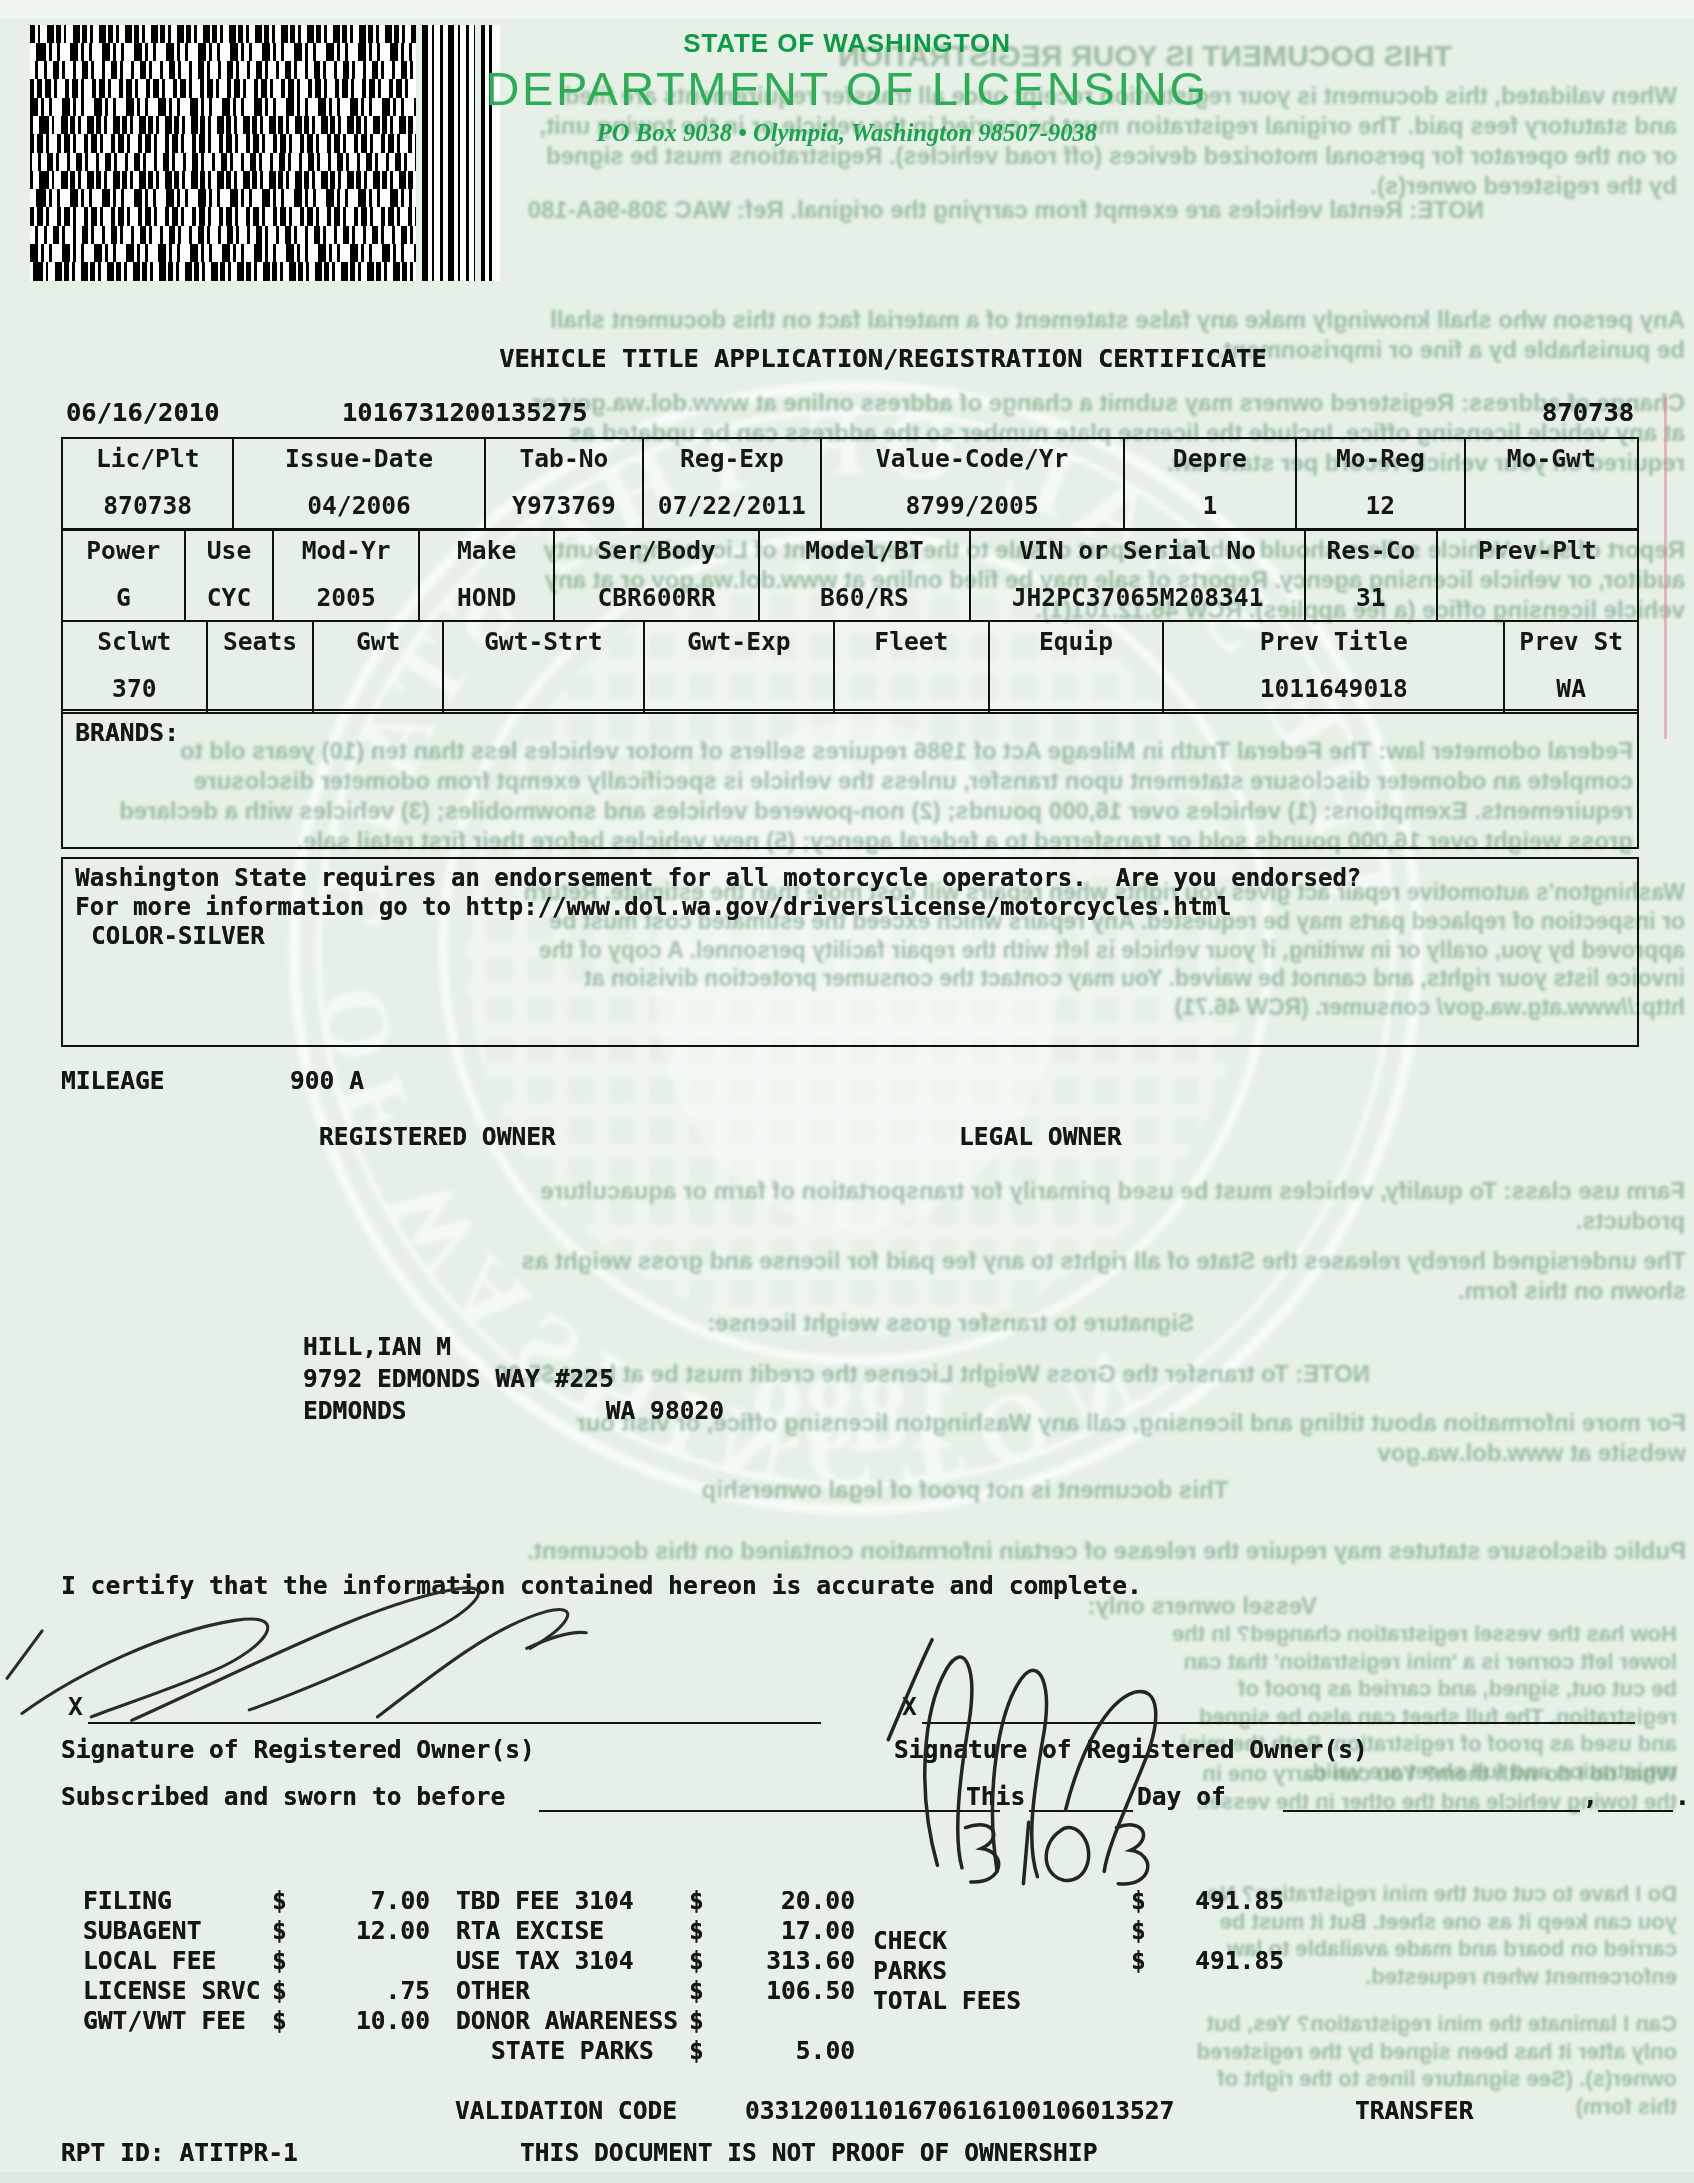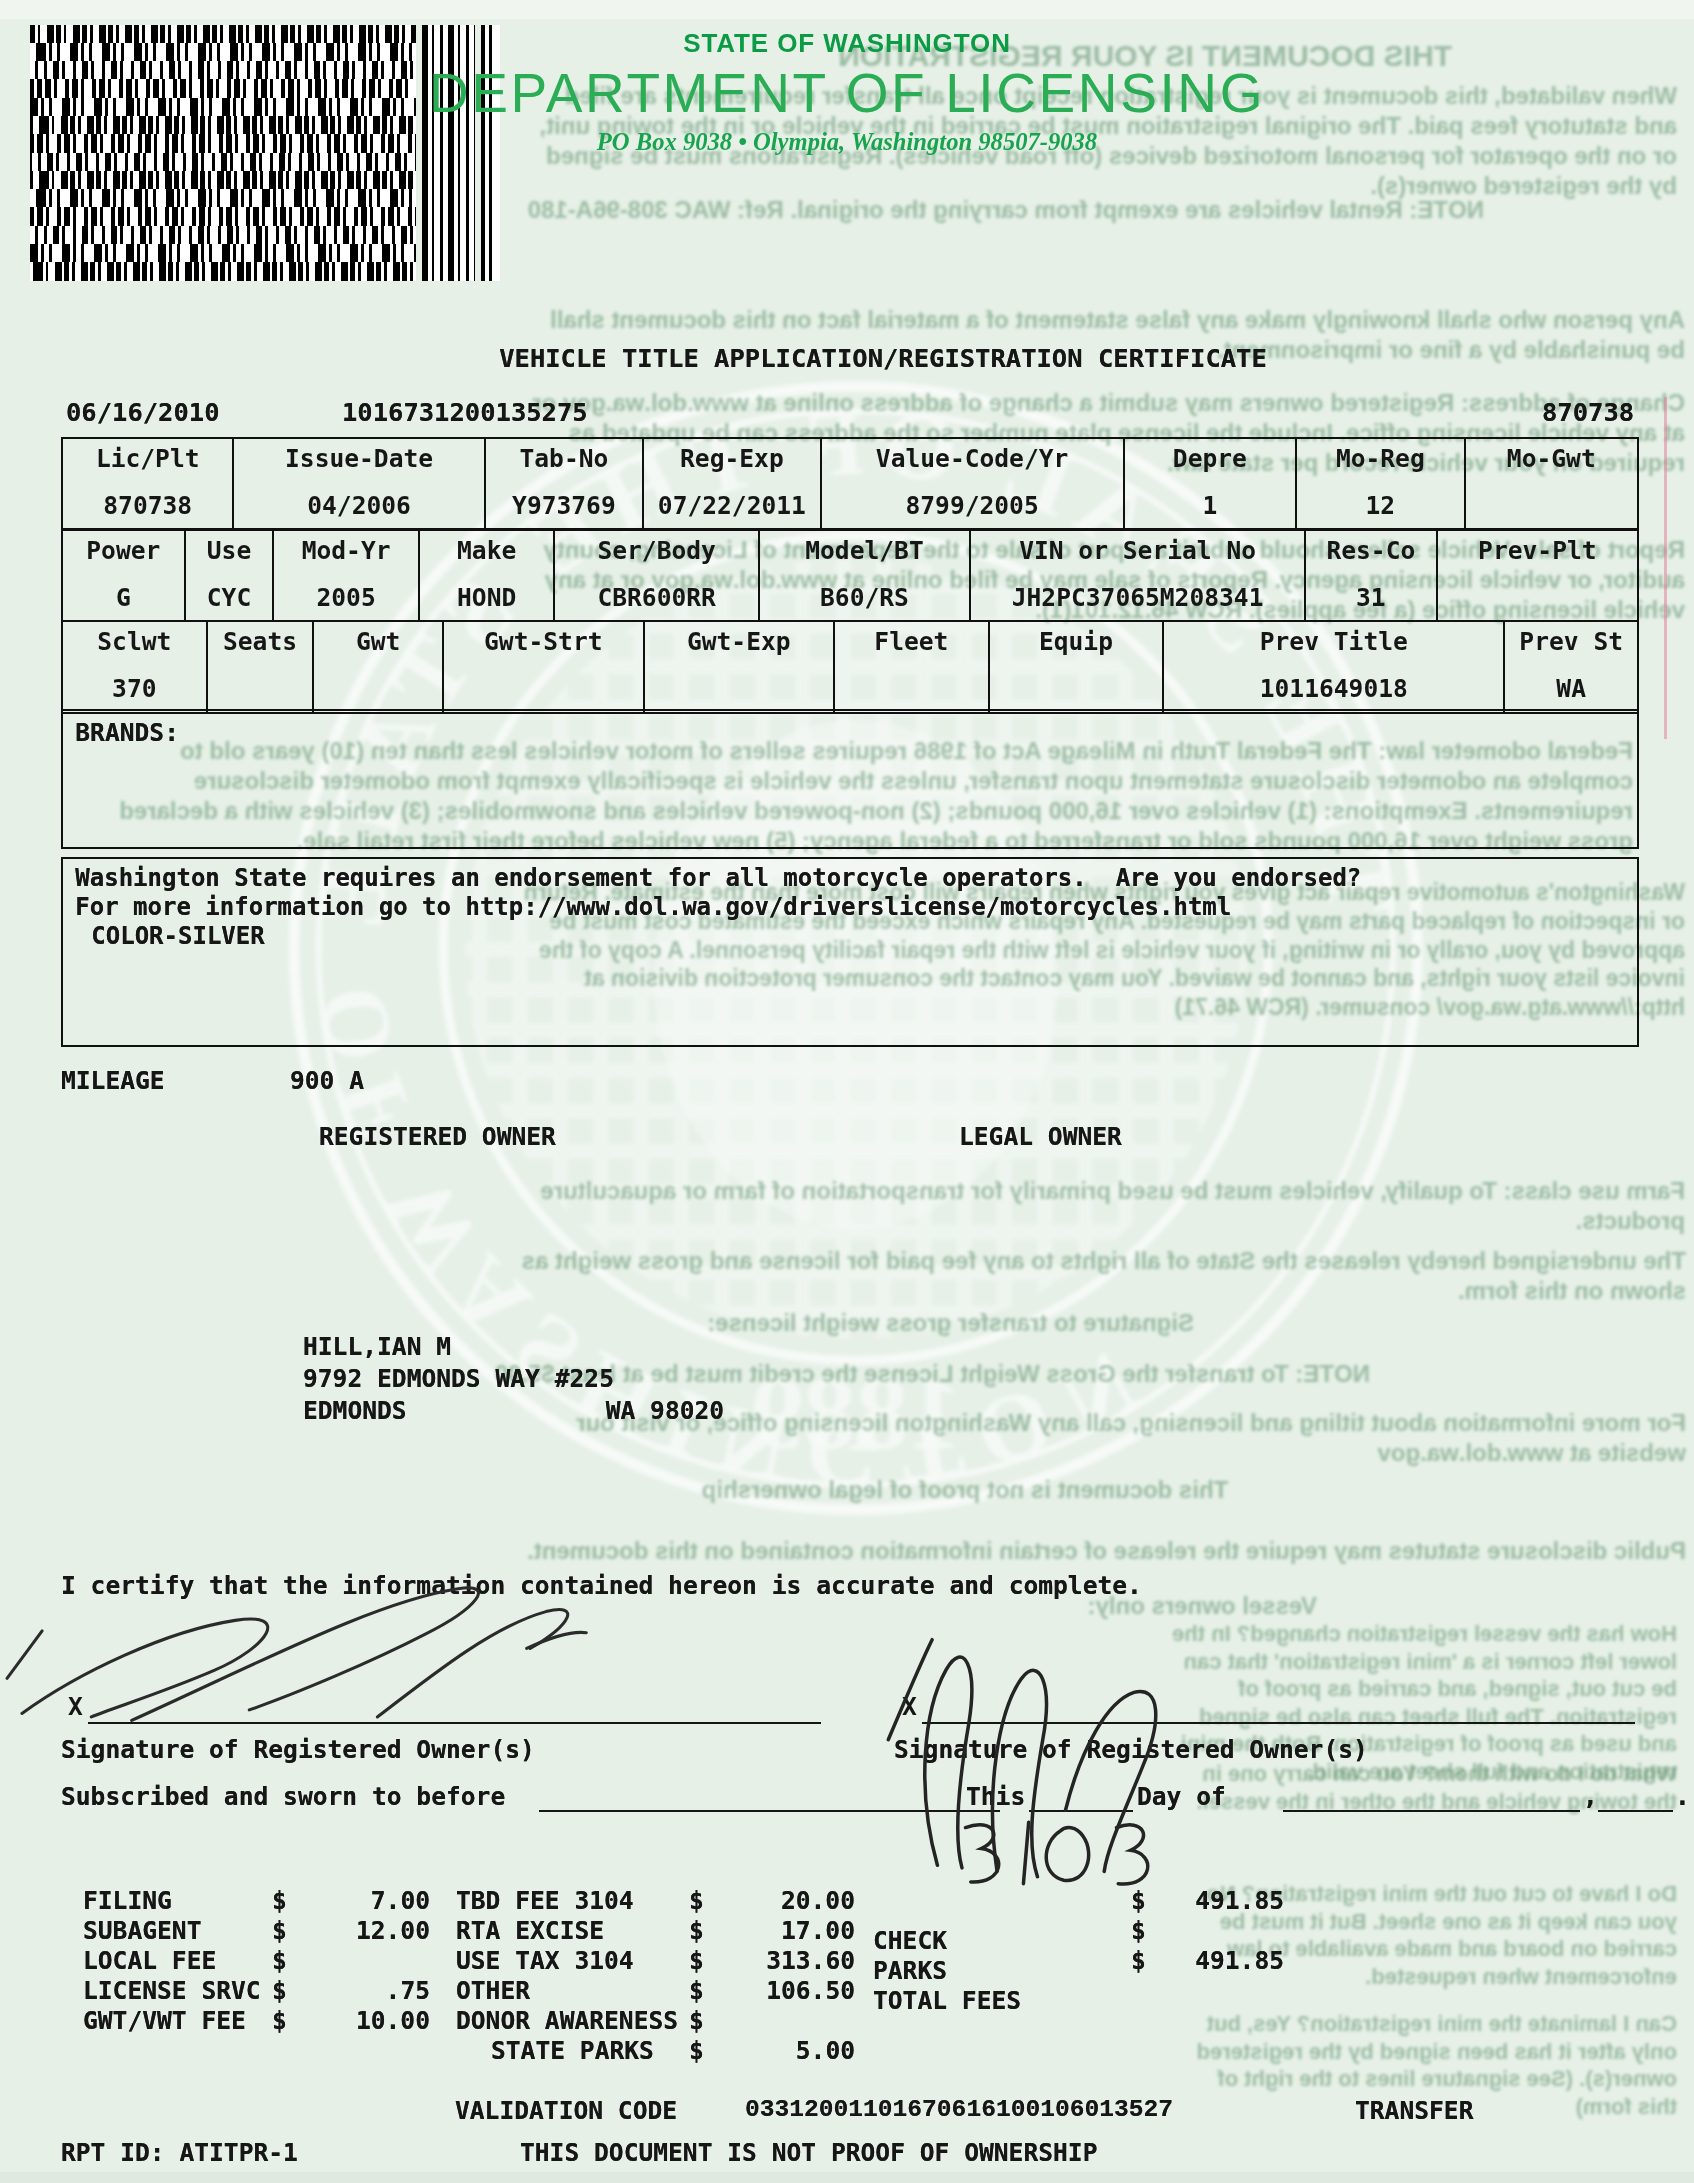--- a/index.html
+++ b/index.html
@@ -6,21 +6,21 @@
   .page{position:relative;width:1694px;height:2184px;background:#e6f0e7;overflow:hidden;
         font-family:"DejaVu Sans Mono",monospace;color:#161616;}
   .abs{position:absolute;}
   .print{text-shadow:0 0 0.6px rgba(10,10,10,0.75);}
   .z3{z-index:3;}
 
   
   .hdr{position:absolute;top:28px;left:0;width:100%;text-align:center;z-index:3;}
   .hdr .state{font-family:"Liberation Sans",sans-serif;font-weight:bold;font-size:26px;
               color:#0b9b45;letter-spacing:0.9px;}
-  .hdr .dept{font-family:"Liberation Sans",sans-serif;font-weight:400;font-size:55px;
+  .hdr .dept{font-family:"Liberation Sans",sans-serif;font-weight:400;font-size:47px;
              color:#2bad55;letter-spacing:2.6px;margin-top:1.8px;}
   .hdr .addr{font-family:"Liberation Serif",serif;font-style:italic;font-weight:bold;
              font-size:24.6px;color:#18a44d;margin-top:3.5px;}
 
   
   .barcode{position:absolute;left:30px;top:24.6px;width:471px;height:256px;z-index:3;}
   .bc2d{position:absolute;left:0;top:0;width:386px;height:256px;display:flex;flex-direction:column;}
   .bc2d div{flex:1;}
   .p1{background:repeating-linear-gradient(90deg,#000 0 5.3px,#fff 5.3px 8px,#000 8px 10.5px,#fff 10.5px 16.7px,#000 16.7px 24px,#fff 24px 26px);}
   .p2{background:repeating-linear-gradient(90deg,#000 0 2.6px,#fff 2.6px 8.8px,#000 8.8px 15px,#fff 15px 17.6px,#000 17.6px 21px,#fff 21px 29px);}
@@ -95,21 +95,21 @@
   .fc1 .fl{width:189px;}
   .fc2 .fl{width:233px;}
   .fc3 .fl{width:258px;margin-top:40px;}
   .fd{width:26px;}
   .fc1 .fa{width:132px;text-align:right;}
   .fc2 .fa{width:140px;text-align:right;}
   .fc3 .fa{width:127px;text-align:right;}
   .indent .fl{text-indent:35px;}
 
   .val-label{left:455px;top:2096px;font-size:24.6px;font-weight:bold;}
-  .val-code{left:745px;top:2096px;font-size:24.6px;font-weight:bold;font-family:Liberation Mono, monospace;}
+  .val-code{left:745px;top:2096px;font-size:24.6px;font-weight:bold;}
   .val-transfer{left:1355px;top:2096px;font-size:24.6px;font-weight:bold;}
   .rpt{left:61px;top:2138px;font-size:24.6px;font-weight:bold;}
   .disc{left:520px;top:2138px;font-size:24.6px;font-weight:bold;}
 
   
   .seal{position:absolute;left:0;top:0;z-index:1;pointer-events:none;}
   .ghost{position:absolute;z-index:1;transform:scaleX(-1);filter:blur(1.4px);
          color:rgba(96,145,110,0.55);font-family:"Liberation Sans",sans-serif;
          font-weight:bold;line-height:1.25;pointer-events:none;}
   .pinkline{position:absolute;left:1664px;top:397px;width:2.6px;height:342px;

